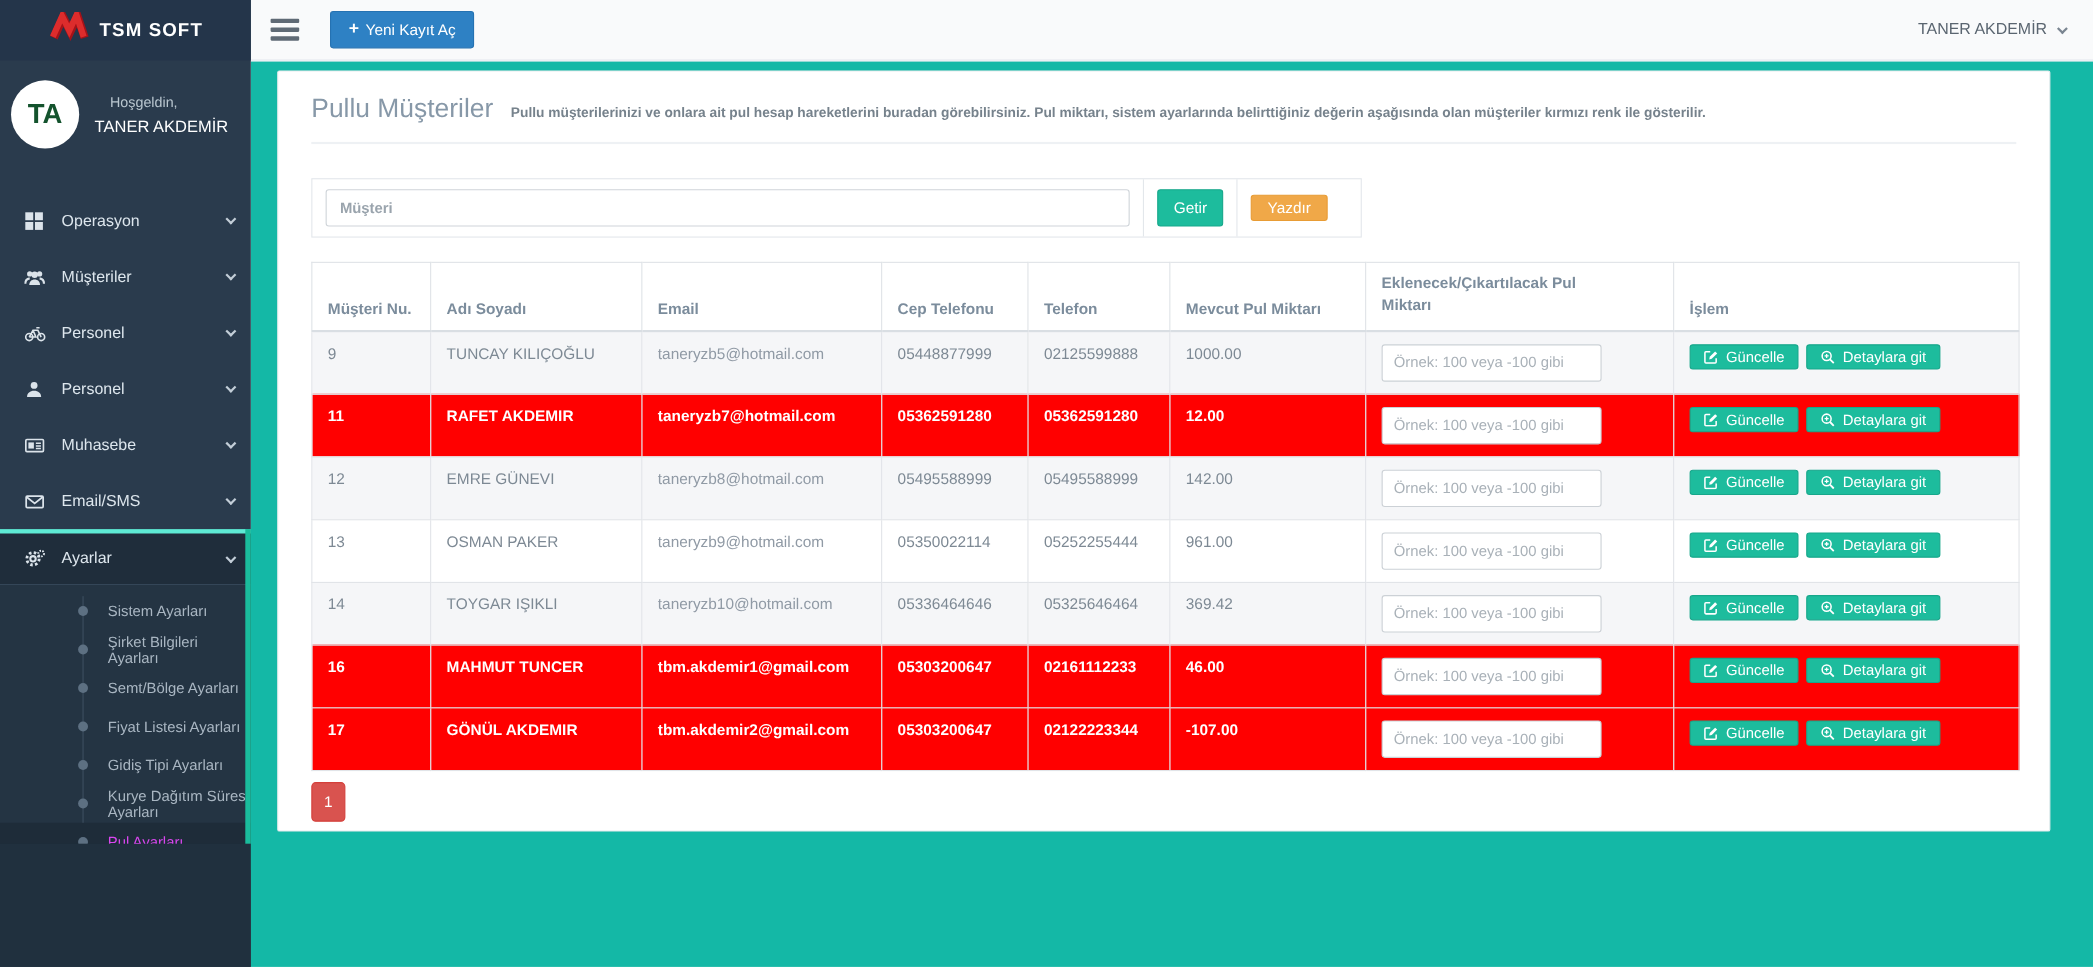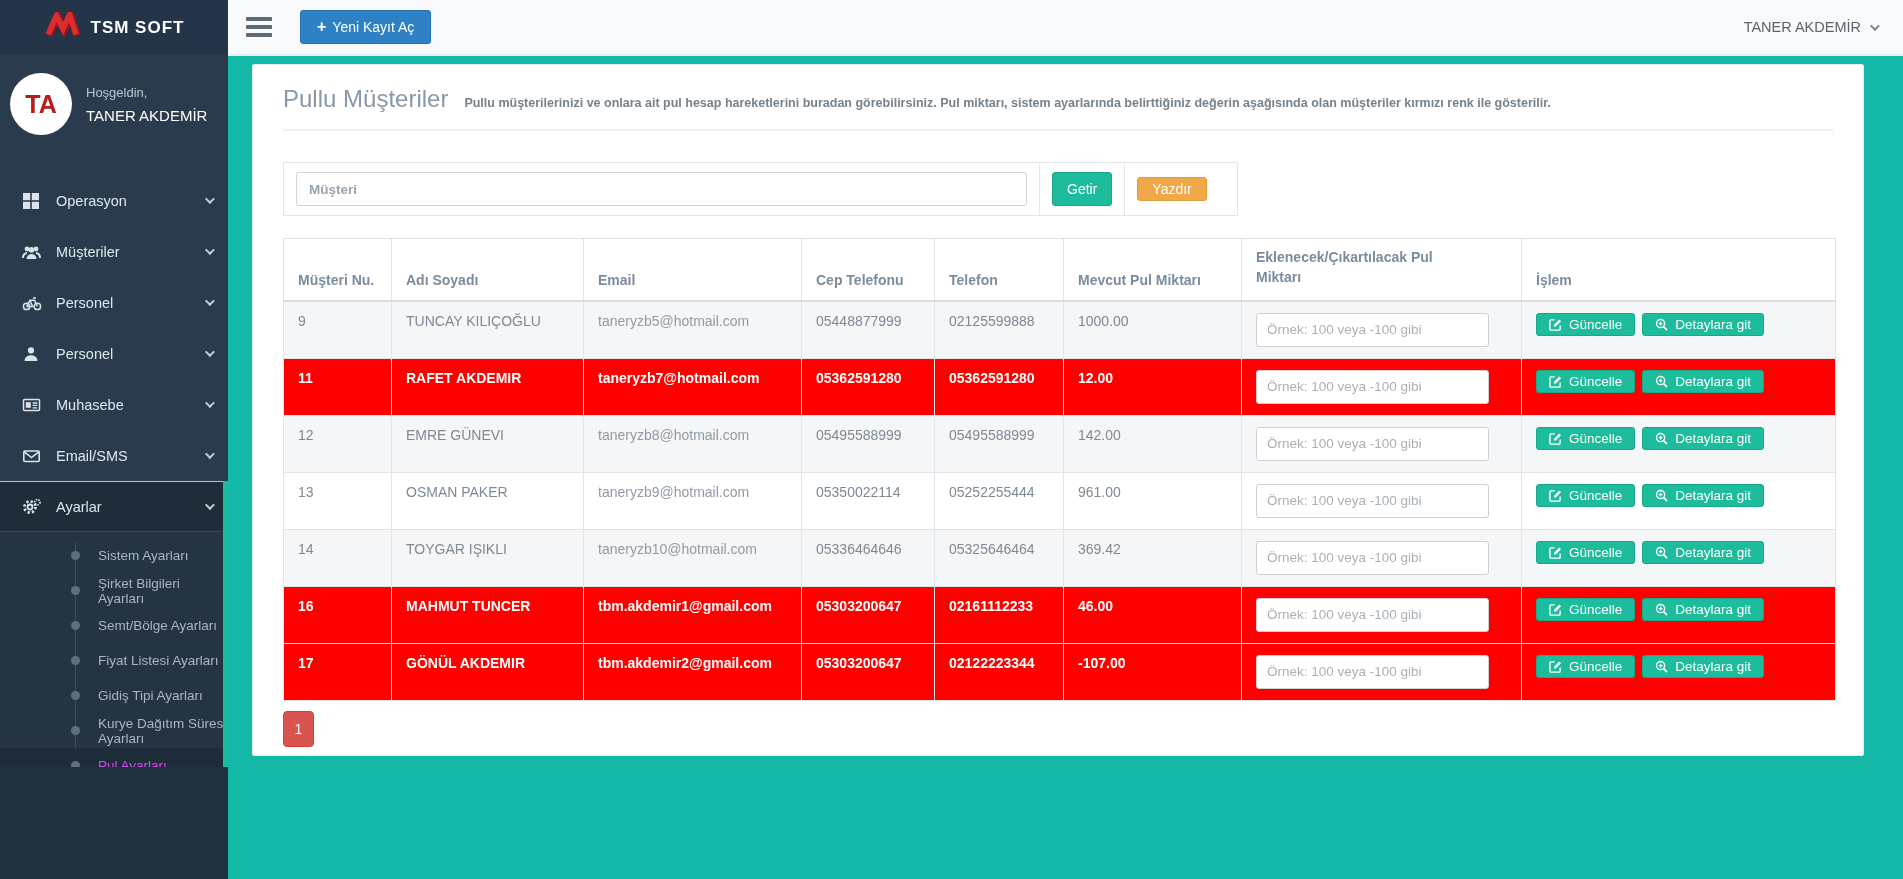--- a/index.html
+++ b/index.html
@@ -5,32 +5,32 @@
   * { margin:0; padding:0; box-sizing:border-box; }
   html,body { width:1903px; height:879px; overflow:hidden; font-family:"Liberation Sans", sans-serif; background:#edf0f5; }
   .app { position:relative; width:1903px; height:879px; }
 
   
   .sidebar { position:absolute; left:0; top:0; width:228px; height:879px; background:#2a3b4d; z-index:5; }
   .sidebar-bottom-fill { position:absolute; left:0; top:767px; width:228px; height:112px; background:#20303e; }
   .brand { height:55px; background:#24354a; display:flex; align-items:center; justify-content:center; gap:9px; }
   .brand-name { color:#fff; font-size:17px; font-weight:700; letter-spacing:1px; }
   .profile { display:flex; align-items:center; padding:14px 10px 18px 10px; margin-top:4px; }
-  .avatar { width:62px; height:62px; border-radius:50%; background:#fff; color:#b91c1c; font-weight:700; font-size:25px; display:flex; align-items:center; justify-content:center; flex:none; }
+  .avatar { width:62px; height:62px; border-radius:50%; background:#fff; color:#14532d; font-weight:700; font-size:25px; display:flex; align-items:center; justify-content:center; flex:none; }
   .profile-text { margin-left:14px; }
-  .greeting { color:#b9c6cf; font-size:13px; }
+  .greeting { color:#b9c6cf; font-size:13px;margin-left:14px; }
   .profile-name { color:#fff; font-size:15px; margin-top:7px; }
   .nav { margin-top:22px; }
   .nav-item { height:51px; display:flex; align-items:center; padding:0 16px 0 22px; color:#dde6ed; font-size:14.5px; cursor:pointer; }
   .nav-item .nav-ico { width:24px; flex:none; display:flex; align-items:center; }
   .nav-item .nav-label { flex:1; margin-left:10px; }
   .chev { width:7px; height:7px; border-right:2px solid #c3ced8; border-bottom:2px solid #c3ced8; transform:rotate(45deg) translateY(-2px); flex:none; }
   .active-section { position:relative; }
   .active-section::after { content:""; position:absolute; right:0; top:0; bottom:0; width:5px; background:#1abc9c; }
-  .active-section .nav-item { background:#1f2d3b; border-top:1px solid #5eead4; border-bottom:1px solid #374a5c; }
+  .active-section .nav-item { background:#1f2d3b; border-top:4px solid #5eead4; border-bottom:1px solid #374a5c; }
   .submenu { background:#243443; padding:6px 0 8px 0; position:relative; }
   .submenu-item { position:relative; height:35px; display:flex; align-items:center; padding-left:98px; color:#a9b6c2; font-size:13.5px; cursor:pointer; }
   .submenu-item::before { content:""; position:absolute; left:71px; width:9px; height:9px; border-radius:50%; background:#5d7082; }
   .submenu-line { position:absolute; left:75px; top:10px; bottom:12px; width:1px; background:#3c4f61; }
   .submenu-item.active { background:#1e2c39; color:#d946ef;align-items:center; }
 
   
   .topbar { position:absolute; left:228px; top:0; width:1675px; height:55px; background:#f9fafb; border-bottom:1px solid #e6eaee; display:flex; align-items:center; }
   .hamburger { margin-left:18px; width:26px; cursor:pointer; }
   .hamburger span { display:block; height:4px; background:#5f6a75; border-radius:1px; margin:4px 0; }
@@ -58,21 +58,21 @@
   .btn-print { background:#f0a848; border:1px solid #e89c35; height:24px; padding:0 14px; }
 
   table.cust { margin-top:22px; width:1552px; border-collapse:collapse; table-layout:fixed; }
   .cust th { height:54px; border:1px solid #dfe3e7; border-bottom:2px solid #d9dee3; vertical-align:bottom; text-align:left; padding:8px 14px 12px 14px; color:#7b8c9c; font-size:14px; font-weight:700; }
   .cust td { height:56px; border:1px solid #e1e4e8; vertical-align:top; padding:11px 14px; color:#7d8994; font-size:14px; }
   .cust tbody tr:nth-child(odd) td { background:#f5f6f8; }
   .cust td.email { color:#909aa5; }
   .cust tbody tr.danger td { background:#ff0000; color:#fff; font-weight:700; }
   .cust tbody tr.danger td.email { color:#fff; }
   .hdr-wrap { width:180px; line-height:1.45; }
-  .amt { width:233px; height:34px; border:1px solid #ccd1d6; border-radius:3px; padding:0 10px; font-size:13.5px; font-family:inherit; color:#555; background:#fff; font-weight:400; }
+  .amt { width:200px; height:34px; border:1px solid #ccd1d6; border-radius:3px; padding:0 10px; font-size:13.5px; font-family:inherit; color:#555; background:#fff; font-weight:400; }
   .amt::placeholder { color:#a9b1b8; font-weight:400; }
   .btn-teal { background:#1dbc9d; border:1px solid #17a78b; height:23px; padding:0 12px; font-size:13.5px; }
   .actions { display:flex; gap:7px; }
   .pagination { margin-top:10px; }
   .page-btn { width:31px; height:36px; background:#d9534f; border:1px solid #d43f3a; border-radius:4px; color:#fff; font-size:14px; display:flex; align-items:center; justify-content:center; cursor:pointer; }
 </style>
 </head>
 <body>
 
 <div class="app">

